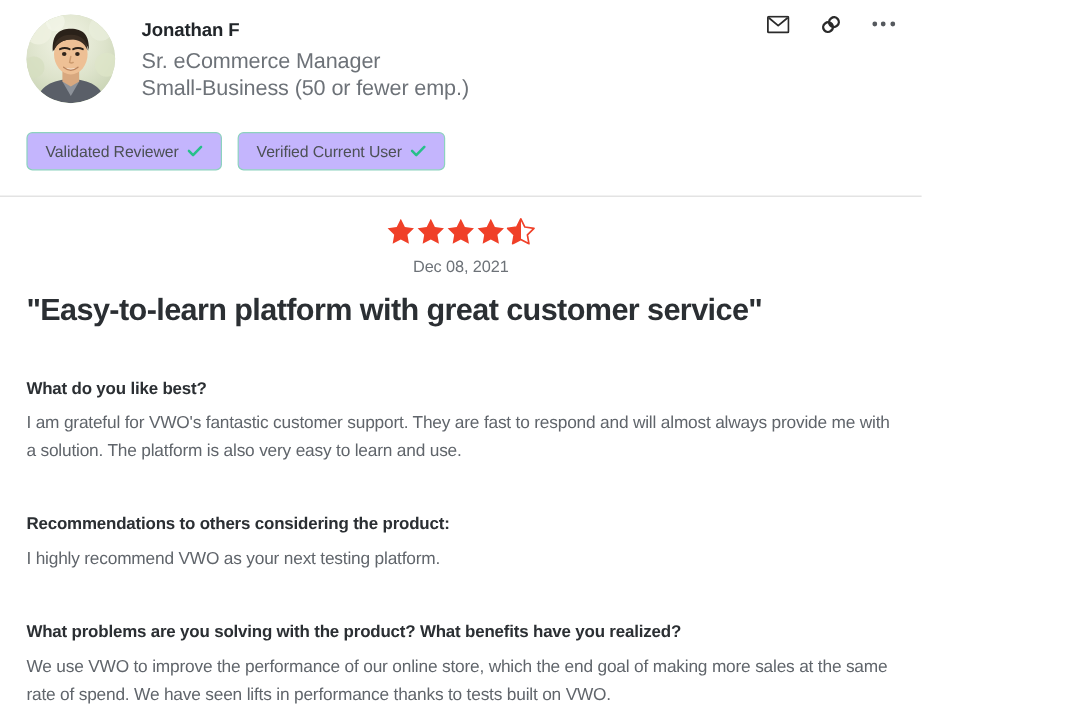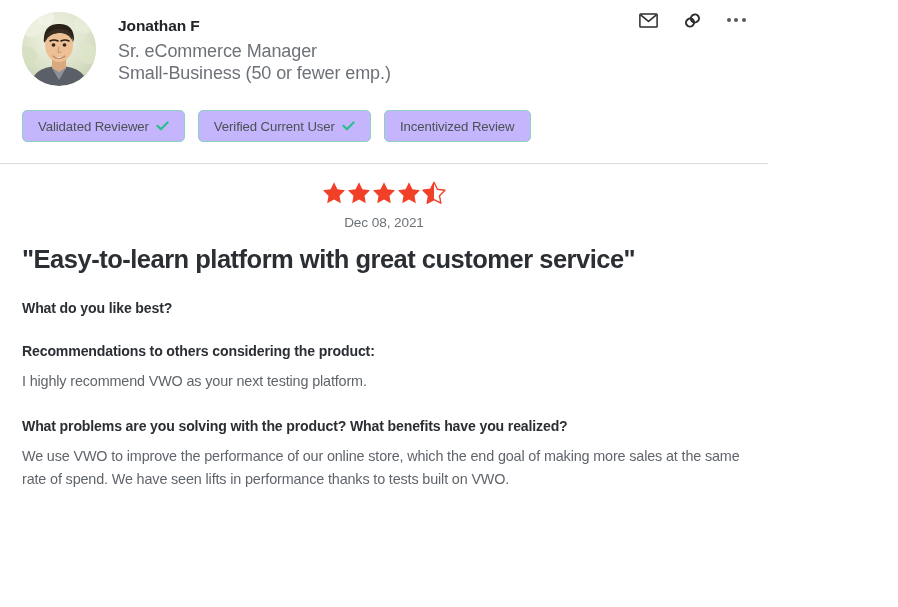--- a/index.html
+++ b/index.html
@@ -162,21 +162,21 @@
     padding: 13px 22px 0 22px;
     font-size: 25.5px;
     font-weight: bold;
     color: #2b2f33;
     line-height: 32px;
     letter-spacing: -0.5px;
   }
 
   
   .qa-list { padding: 0 22px; }
-  .qa-block { margin-top: 24px; }
+  .qa-block { margin-top: 39px; }
   .qa-question {
     font-size: 14.1px;
     font-weight: bold;
     color: #2b2f33;
     line-height: 19px;
     letter-spacing: -0.15px;
   }
   .qa-answer {
     margin-top: 9px;
     font-size: 14.4px;
@@ -283,23 +283,20 @@
     <div class="badge">
       <span>Verified Current User</span>
       <span class="check">
         <svg width="13" height="10" viewBox="0 0 13 10" fill="none" xmlns="http://www.w3.org/2000/svg">
           <path d="M1.4 4.8 L4.9 8.3 L11.6 1.4" stroke="#27c08a" stroke-width="2.1" stroke-linecap="round" stroke-linejoin="round"></path>
         </svg>
       </span>
     </div>
 
 
-    <div class="badge">
-      <span>Incentivized Review</span>
-    </div>
   </div>
 
   <div class="divider"></div>
 
   <div class="rating-row">
     <div class="stars">
 
       <svg width="24" height="23" viewBox="0 0 24 23" xmlns="http://www.w3.org/2000/svg">
         <path d="M12 1.3 L15.4 8.2 L23 9.3 L17.5 14.7 L18.8 22.2 L12 18.6 L5.2 22.2 L6.5 14.7 L1 9.3 L8.6 8.2 Z" fill="#f04028"></path>
       </svg>
@@ -324,20 +321,21 @@
     </div>
     <div class="review-date">Dec 08, 2021</div>
   </div>
 
   <div class="review-title">"Easy-to-learn platform with great customer service"</div>
 
   <div class="qa-list">
 
     <div class="qa-block">
       <div class="qa-question">What do you like best?</div>
+      <div class="qa-answer">I am grateful for VWO's fantastic customer support. They are fast to respond and will almost always provide me with a solution. The platform is also very easy to learn and use.</div>
     </div>
 
 
     <div class="qa-block">
       <div class="qa-question">Recommendations to others considering the product:</div>
       <div class="qa-answer">I highly recommend VWO as your next testing platform.</div>
     </div>
 
     <div class="qa-block">
       <div class="qa-question">What problems are you solving with the product? What benefits have you realized?</div>

